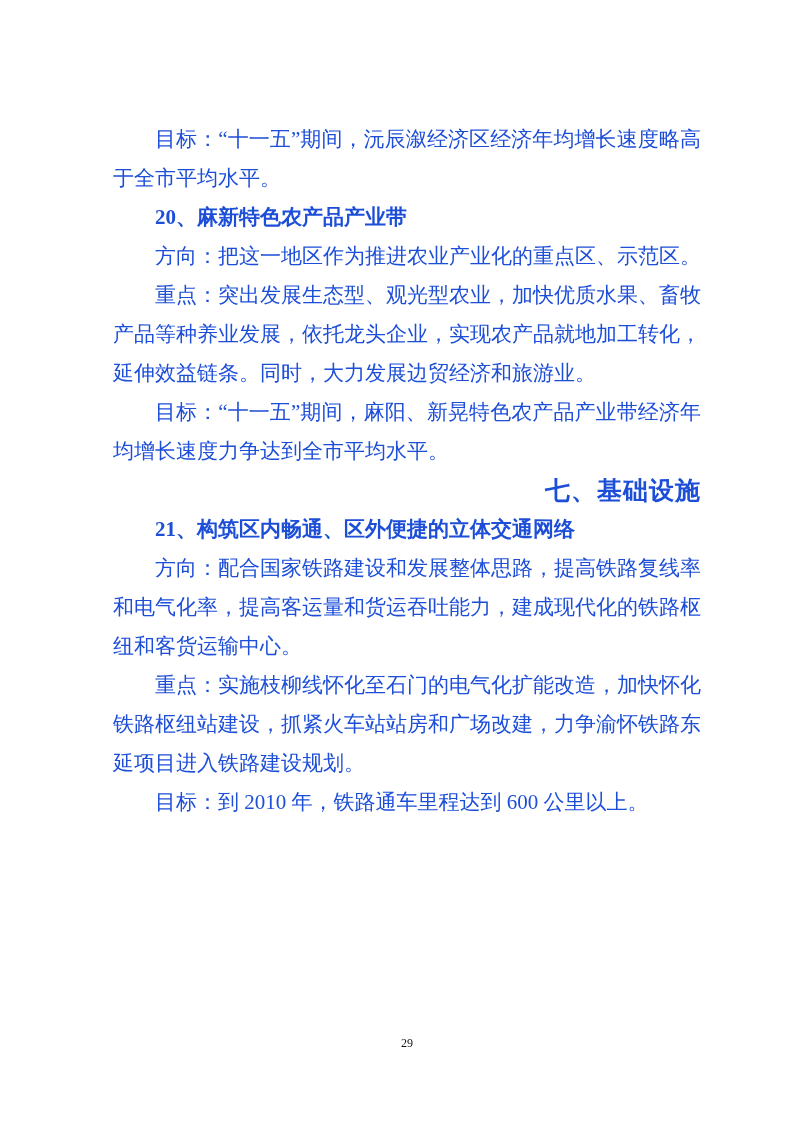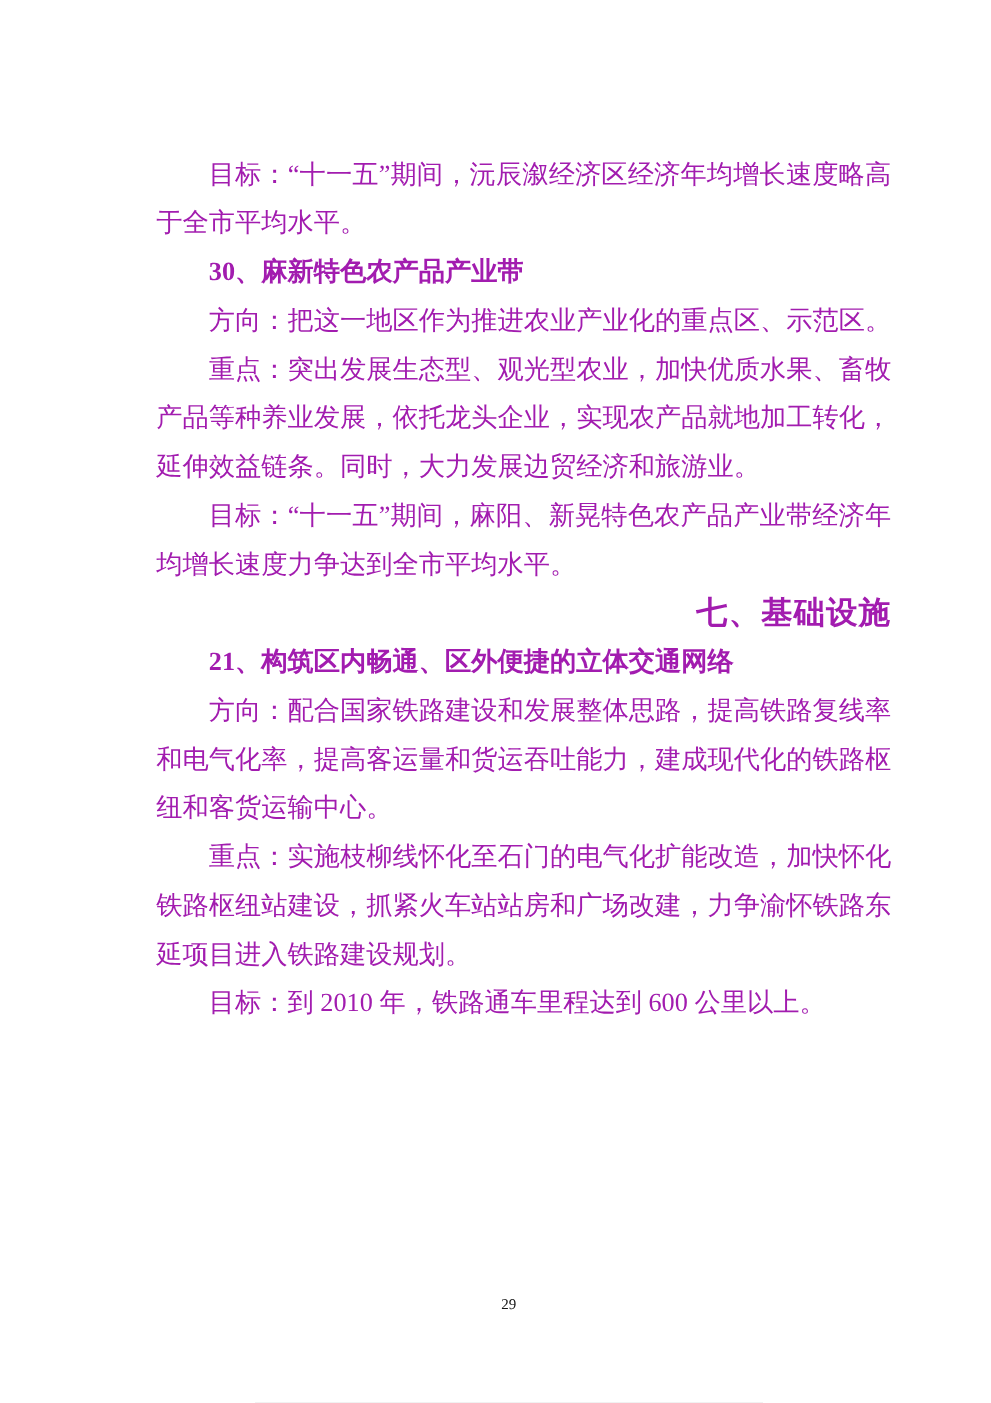--- a/index.html
+++ b/index.html
@@ -17,24 +17,23 @@
     box-sizing: border-box;
   }
   .text-block {
     position: absolute;
     left: 113px;
     top: 120px;
     width: 588px;
     font-family: "Liberation Serif", "DejaVu Serif", serif;
     font-size: 21px;
     line-height: 39px;
-    color: #a21caf;
+    color: #1d4ed8;
     text-align: justify;
     text-justify: inter-ideograph;
-    margin-left: 12px;
   }
   .text-block p {
     margin: 0;
     padding: 0;
     text-indent: 2em;
   }
   p.bold-head {
     font-weight: bold;
   }
   p.section-heading {
@@ -56,21 +55,21 @@
     line-height: 20px;
     color: #151515;
   }
 </style>
 </head>
 <body>
 
 <div class="page">
   <div class="text-block">
     <p>目标：“十一五”期间，沅辰溆经济区经济年均增长速度略高于全市平均水平。</p>
-    <p class="bold-head">30、麻新特色农产品产业带</p>
+    <p class="bold-head">20、麻新特色农产品产业带</p>
     <p>方向：把这一地区作为推进农业产业化的重点区、示范区。</p>
     <p>重点：突出发展生态型、观光型农业，加快优质水果、畜牧产品等种养业发展，依托龙头企业，实现农产品就地加工转化，延伸效益链条。同时，大力发展边贸经济和旅游业。</p>
     <p>目标：“十一五”期间，麻阳、新晃特色农产品产业带经济年均增长速度力争达到全市平均水平。</p>
     <p class="section-heading">七、基础设施</p>
     <p class="bold-head">21、构筑区内畅通、区外便捷的立体交通网络</p>
     <p>方向：配合国家铁路建设和发展整体思路，提高铁路复线率和电气化率，提高客运量和货运吞吐能力，建成现代化的铁路枢纽和客货运输中心。</p>
     <p>重点：实施枝柳线怀化至石门的电气化扩能改造，加快怀化铁路枢纽站建设，抓紧火车站站房和广场改建，力争渝怀铁路东延项目进入铁路建设规划。</p>
     <p>目标：到 2010 年，铁路通车里程达到 600 公里以上。</p>
   </div>
   <div class="page-number">29</div>

